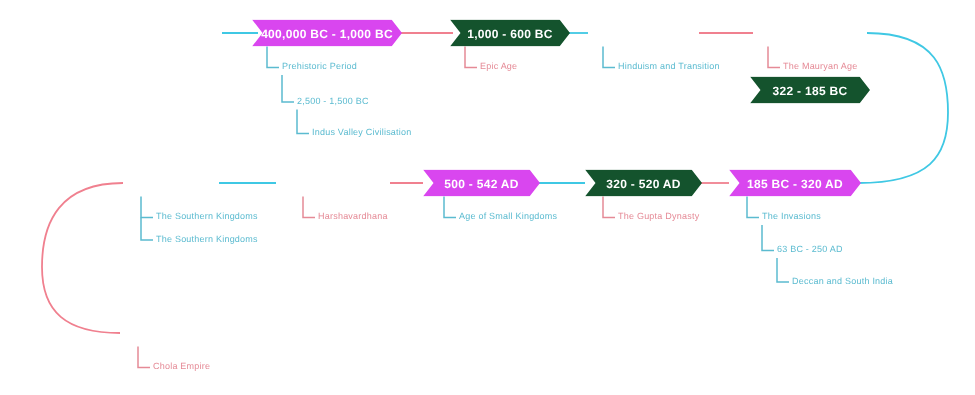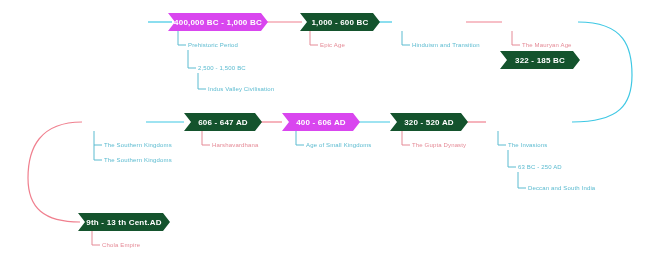--- a/index.html
+++ b/index.html
@@ -114,25 +114,24 @@
     <path d="M 94 145 L 94 160 L 102 160" fill="none" stroke="#5BBBD0" stroke-width="1"></path>
 
     <path d="M 92 231 L 92 245 L 100 245" fill="none" stroke="#E58A96" stroke-width="1"></path>
   </svg>
 
 
   <div class="node cyan" style="left:168px; top:13px; width:100px;">400,000 BC - 1,000 BC</div>
   <div class="node pink" style="left:300px; top:13px; width:80px;">1,000 - 600 BC</div>
   <div class="node pink" style="left:500px; top:27px; width:80px;margin-top:24px;">322 - 185 BC</div>
 
+  <div class="node cyan" style="left:486px; top:113px; width:88px;">185 BC - 320 AD</div>
   <div class="node pink" style="left:390px; top:113px; width:78px;">320 - 520 AD</div>
-  <div class="node cyan" style="left:282px; top:113px; width:78px;">400 - 606 AD</div>
-  <div class="node pink" style="left:184px; top:113px; width:78px;">606 - 647 AD</div>
+  <div class="node cyan" style="left:282px; top:113px; width:78px;">500 - 542 AD</div>
 
-  <div class="node pink" style="left:78px; top:213px; width:92px;">9th - 13 th Cent.AD</div>
 
   <div class="sublabel cyan" style="left:188px; top:42px;">Prehistoric Period</div>
   <div class="sublabel cyan" style="left:198px; top:65px;">2,500 - 1,500 BC</div>
   <div class="sublabel cyan" style="left:208px; top:86px;">Indus Valley Civilisation</div>
 
   <div class="sublabel pink" style="left:320px; top:42px;">Epic Age</div>
 
   <div class="sublabel cyan" style="left:412px; top:42px;">Hinduism and Transition</div>
 
   <div class="sublabel pink" style="left:522px; top:42px;">The Mauryan Age</div>

